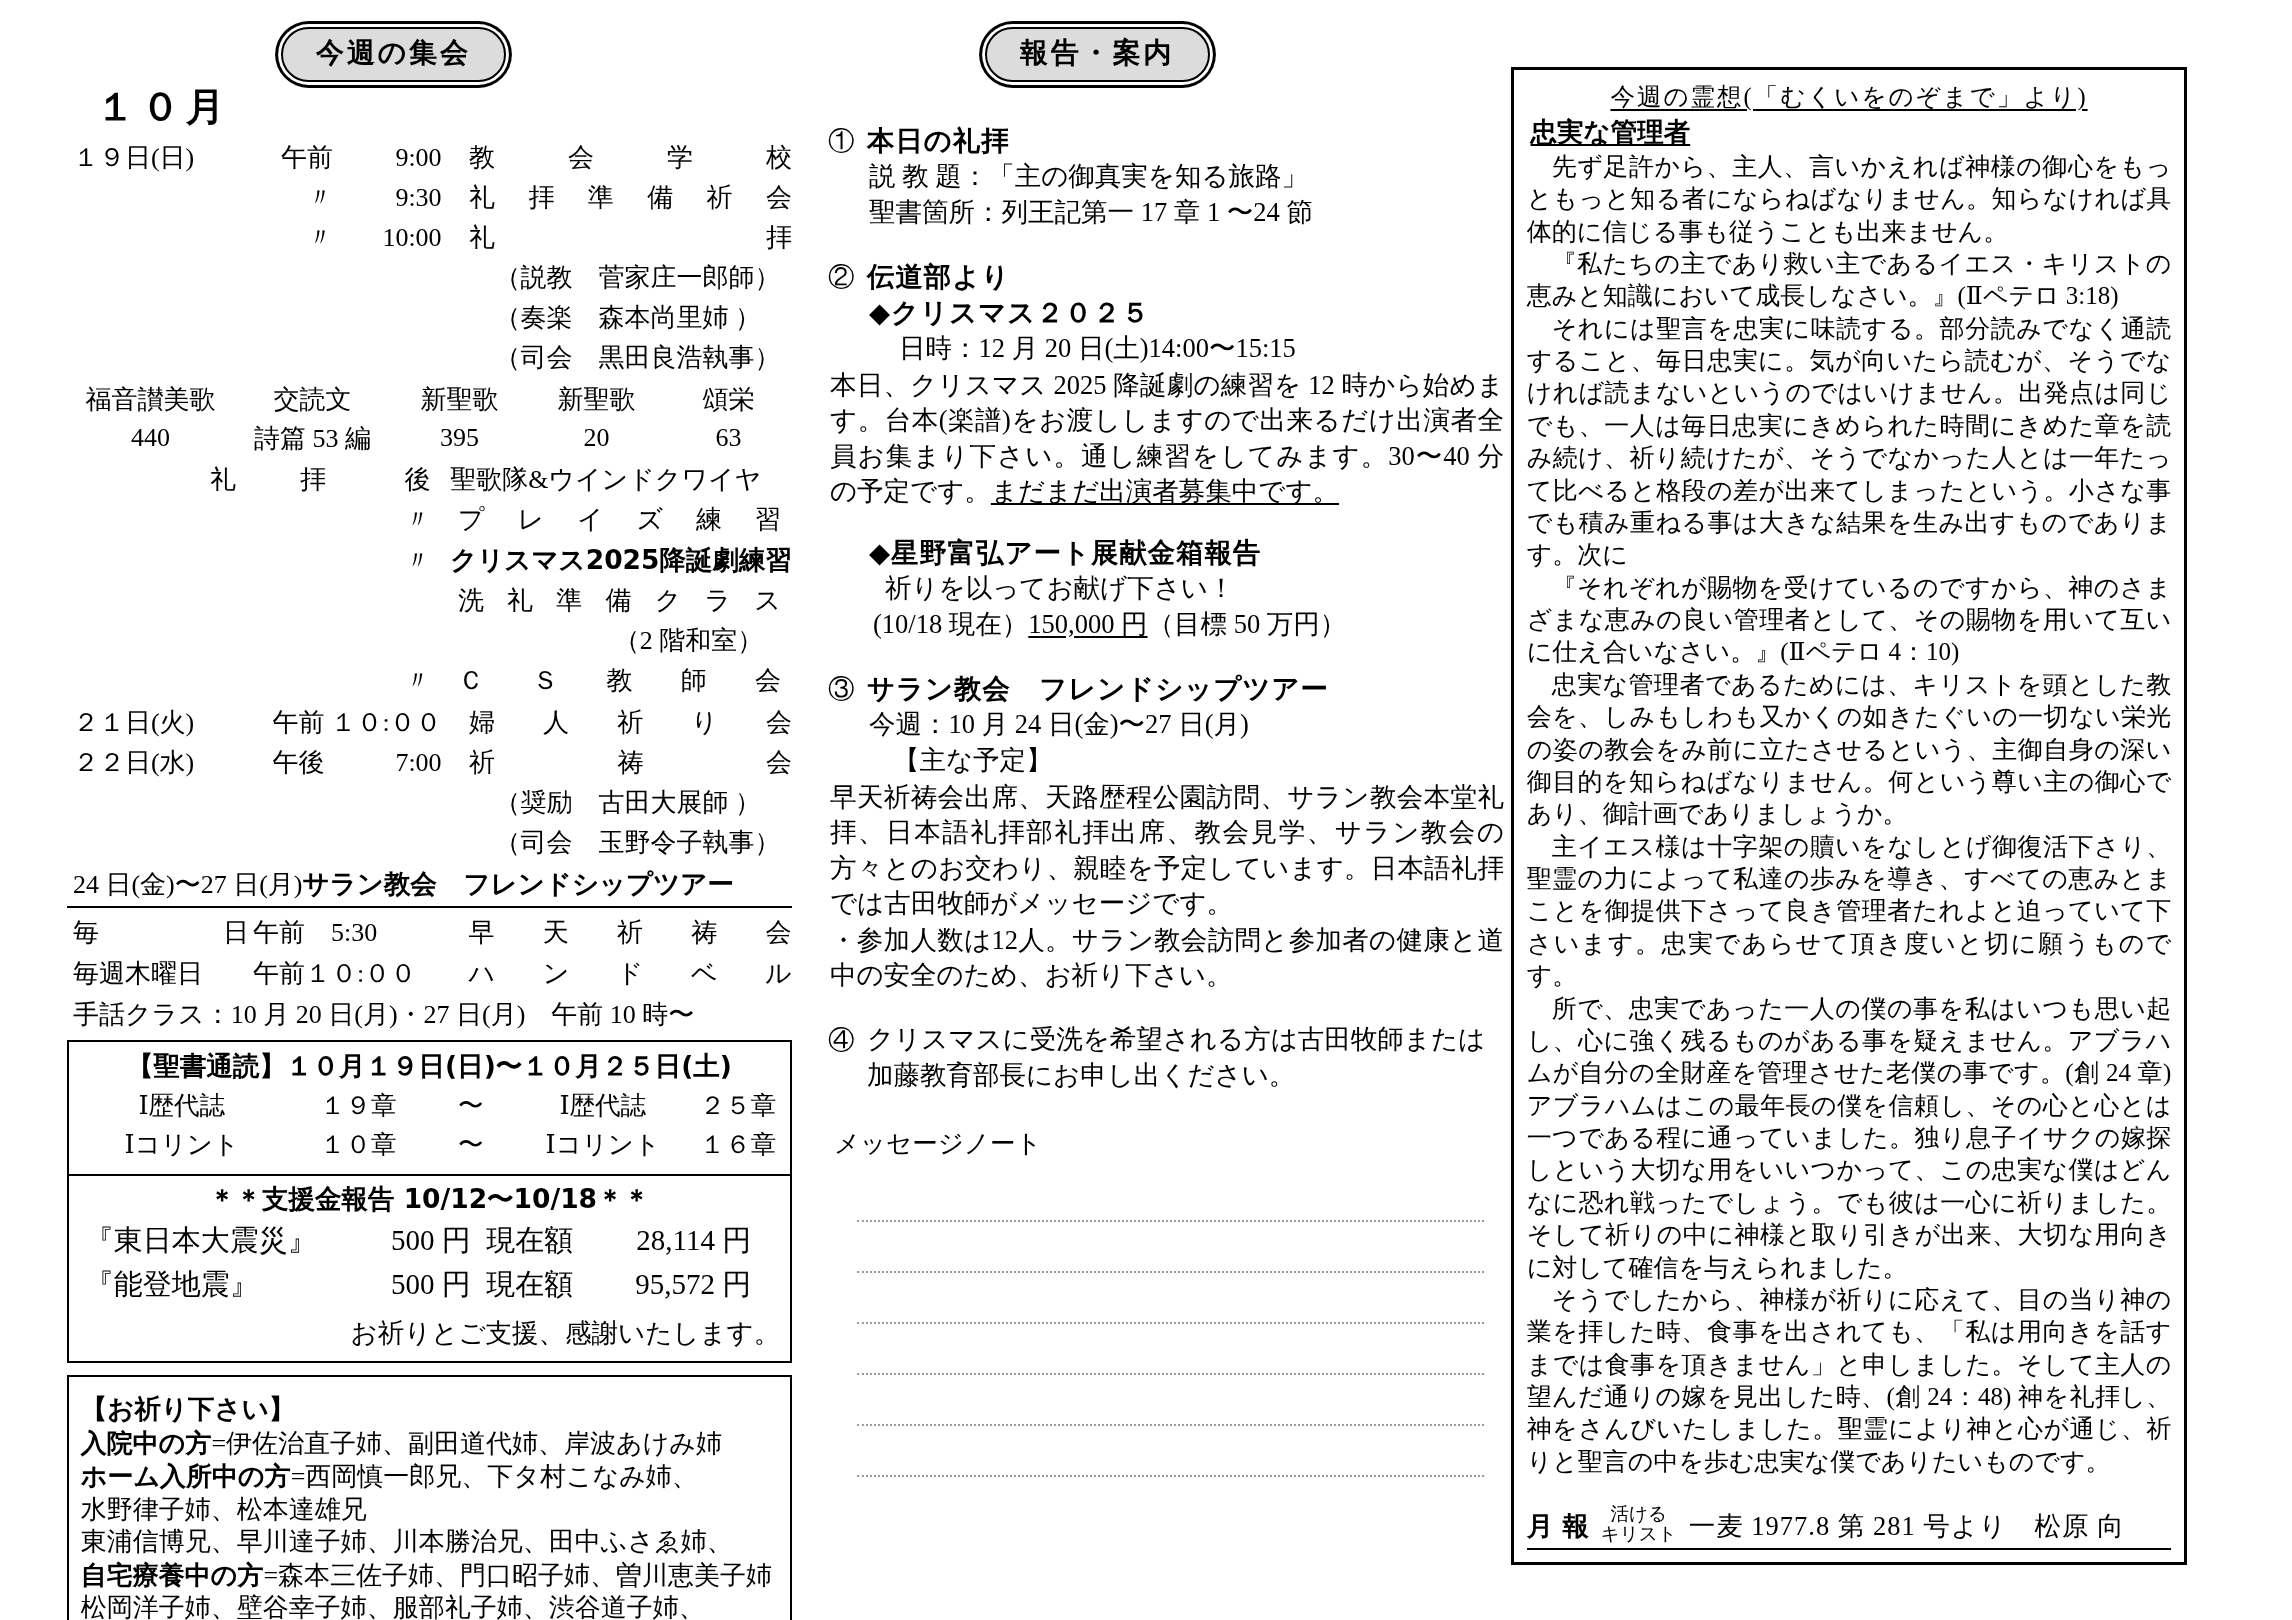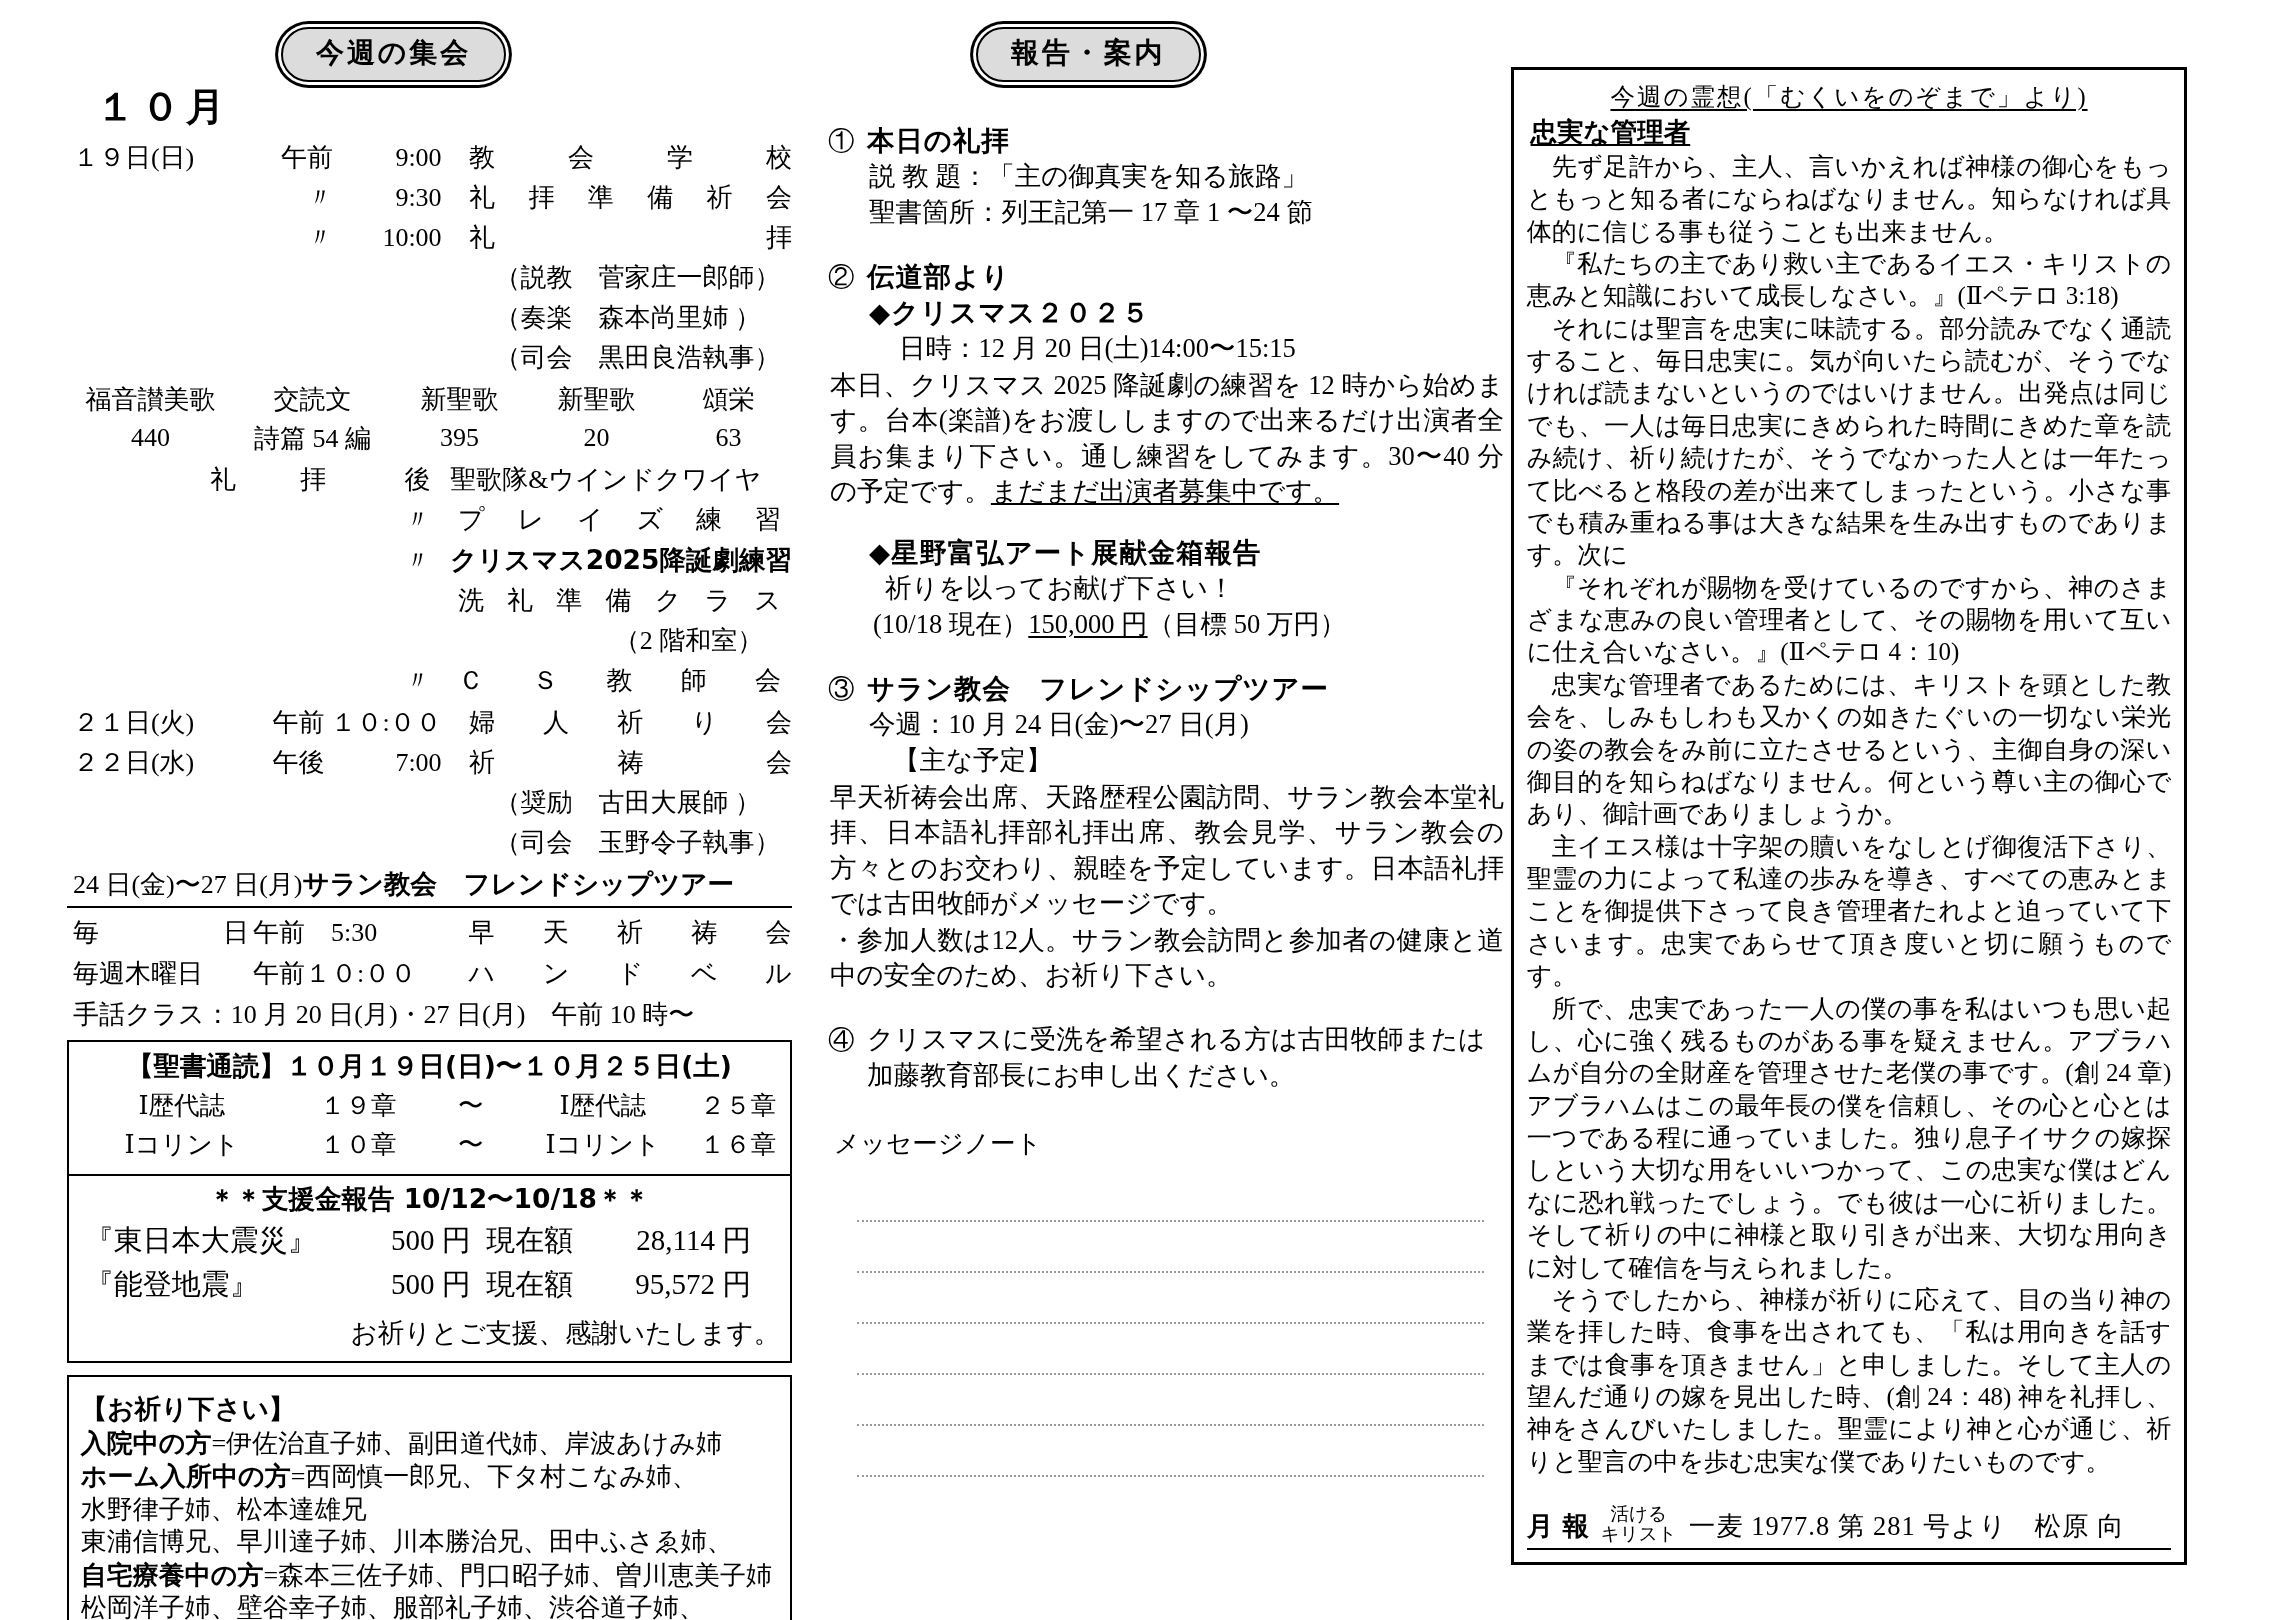--- a/index.html
+++ b/index.html
@@ -96,21 +96,21 @@
     font-weight: bold; font-size: 26.5px; margin: 3.9px 0 0 2px;
   }
   .pray-line { font-size: 26px; line-height: 1.25; margin-left: 2px; white-space: nowrap; }
   .pray-line .lbl {
     font-family: "DejaVu Sans", "Liberation Sans", sans-serif;
     font-weight: bold;
   }
 
   
   #mid { left: 828px; width: 676px; }
-  .pill-wrap-mid { position: absolute; left: 148px; top: 27.4px; }
+  .pill-wrap-mid { position: absolute; left: 157px; top: 27.4px; }
   .mid-body { margin-top: 123px; }
   .item { display: flex; font-size: 26.5px; margin-top: 2.9px; }
   .item .num { width: 39px; flex: none; font-size: 26.5px; }
   .item .ttl {
     font-family: "DejaVu Sans", "Liberation Sans", sans-serif;
     font-weight: bold; font-size: 27.4px; letter-spacing: 1px;
   }
   .sub { font-size: 26.5px; margin-left: 41px; line-height: 1.35; white-space: nowrap; }
   .diamond {
     font-family: "DejaVu Sans", "Liberation Sans", sans-serif;
@@ -235,21 +235,21 @@
       <tbody>
         <tr>
           <td style="width:167px">福音讃美歌</td>
           <td style="width:157px">交読文</td>
           <td style="width:137px">新聖歌</td>
           <td style="width:137px">新聖歌</td>
           <td>頌栄</td>
         </tr>
         <tr>
           <td>440</td>
-          <td>詩篇 54 編</td>
+          <td>詩篇 53 編</td>
           <td>395</td>
           <td>20</td>
           <td>63</td>
         </tr>
       </tbody>
     </table>
 
     <table class="sched" style="margin-top:2px">
       <tbody>
         <tr>

